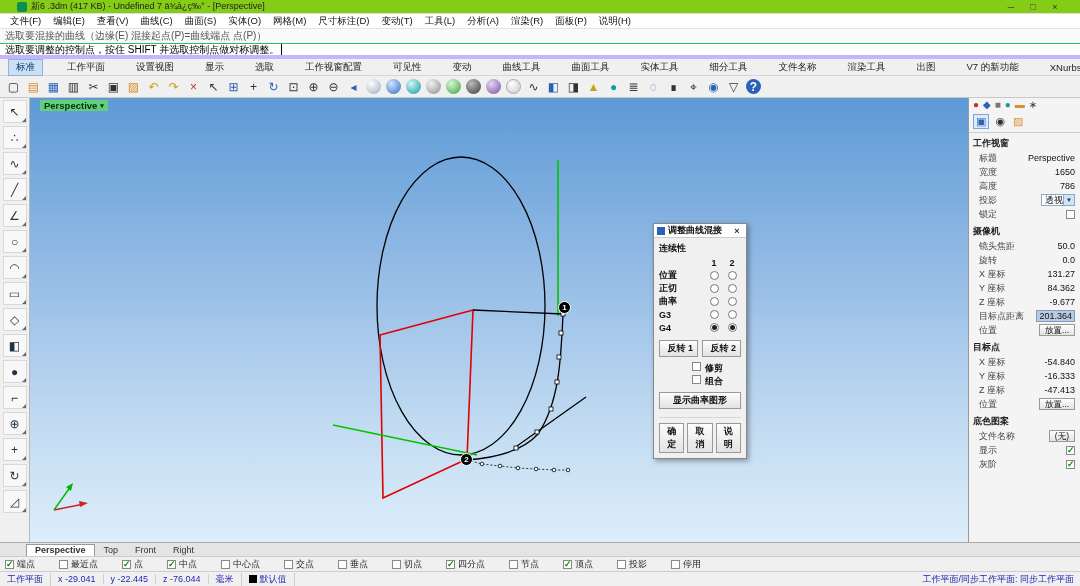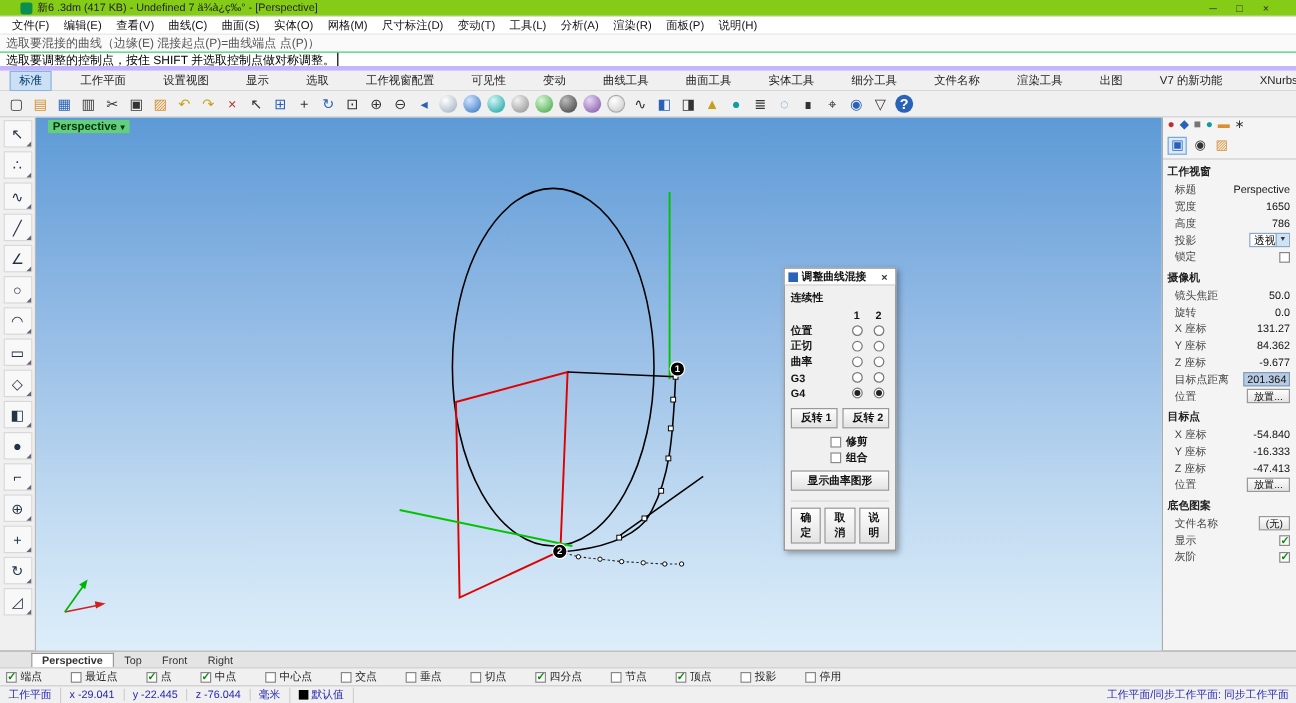--- a/index.html
+++ b/index.html
@@ -75,21 +75,21 @@
   .cont-header .sp { flex:1; }
   .colnum { width:18px; text-align:center; }
   .crow { display:flex; align-items:center; height:13px; }
   .crow .lbl { flex:1; }
   .radcell { width:18px; display:flex; justify-content:center; }
   .radio { width:9px; height:9px; border:1px solid #777; border-radius:50%; background:#fff; display:inline-block; }
   .radio.active::after { content:""; display:block; width:5px; height:5px; margin:1px; background:#222; border-radius:50%; }
   .btn { border:1px solid #999; background:linear-gradient(#fdfdfd,#e3e3e3); font-size:9px; padding:1px 4px; text-align:center; color:#111; }
   .btnrow { display:flex; gap:4px; margin:6px 0 5px; }
   .btnrow .btn { flex:1;text-align:right; }
-  .chkrow { display:flex; align-items:center; gap:4px; height:13px;padding-left:33px; }
+  .chkrow { display:flex; align-items:flex-start; gap:4px; height:13px;padding-left:33px; }
   .cb { width:9px; height:9px; border:1px solid #888; background:#fff; display:inline-block; position:relative; flex:none; }
   .cb.active::after { content:"✓"; color:#0a8a0a; font-size:9px; font-weight:bold; position:absolute; top:-2px; left:0; }
   .wide { display:block; width:100%; margin-top:4px; }
   .dlg-foot { display:flex; gap:3px; margin-top:8px; padding-top:5px; border-top:1px solid #d8d8d8; }
   .dlg-foot .btn { flex:1; }
 
   
   .rightpanel { width:112px; background:#f4f4f4; border-left:1px solid #999; font-size:9px; overflow:hidden; }
   .ptabs { display:flex; gap:4px; align-items:center; padding:2px 4px; }
   .ptabs i { font-style:normal; font-size:10px; line-height:10px; }

